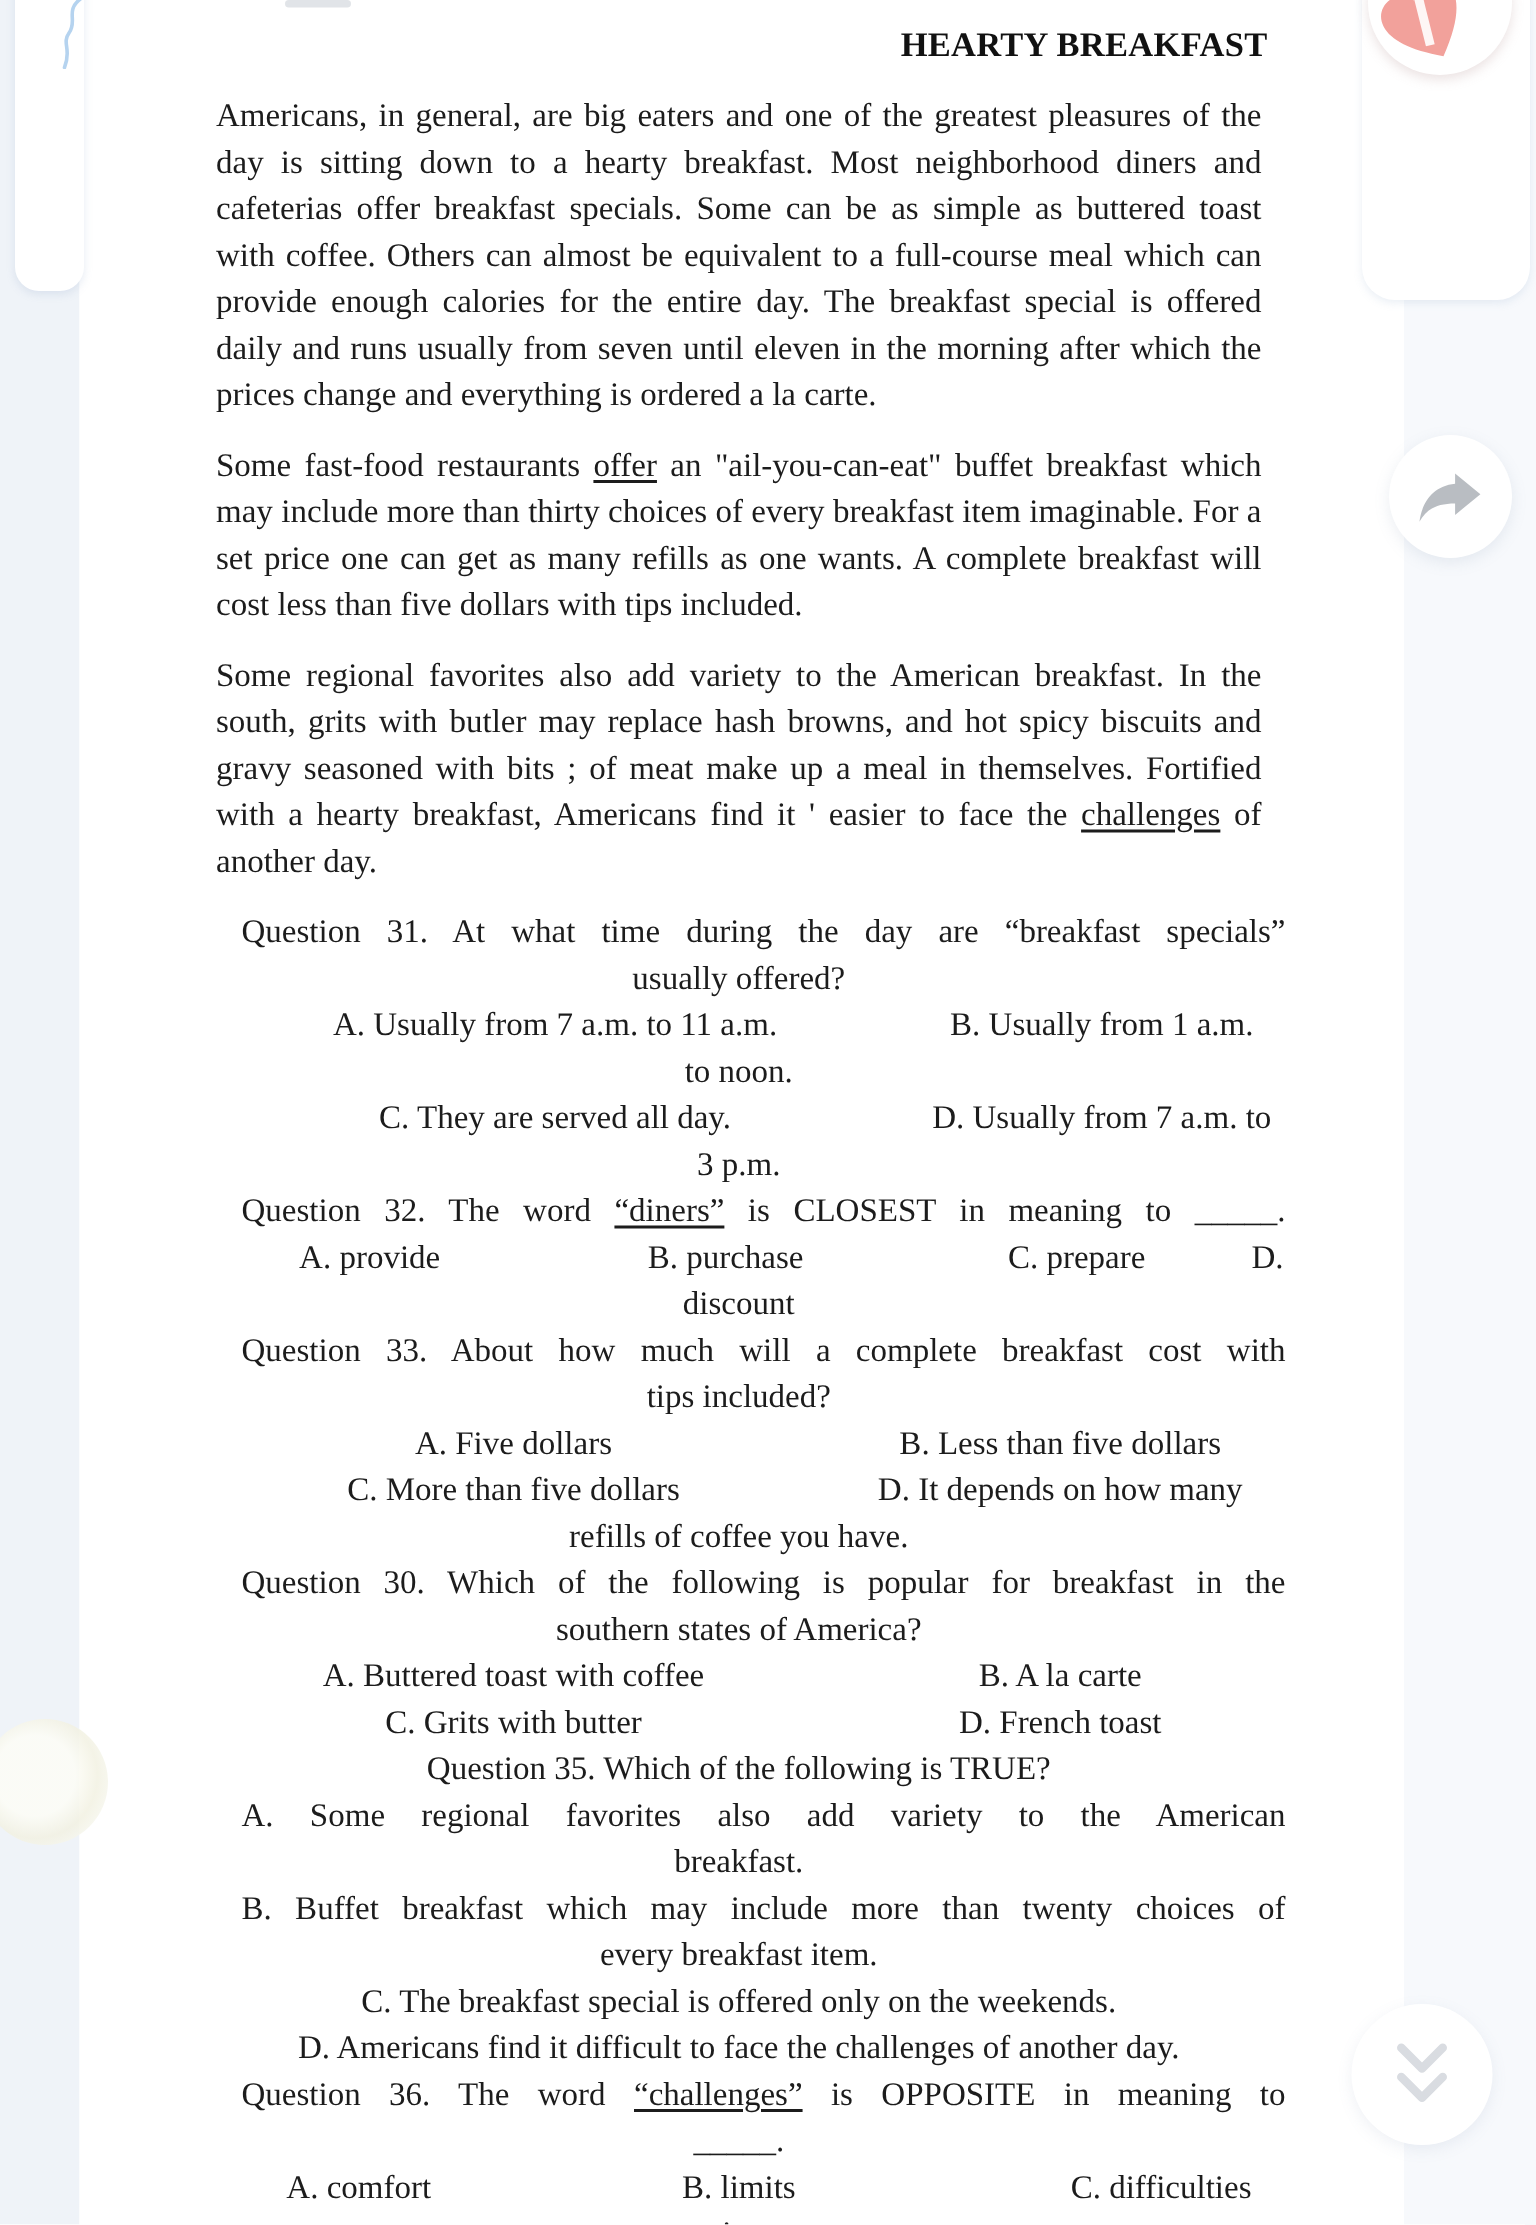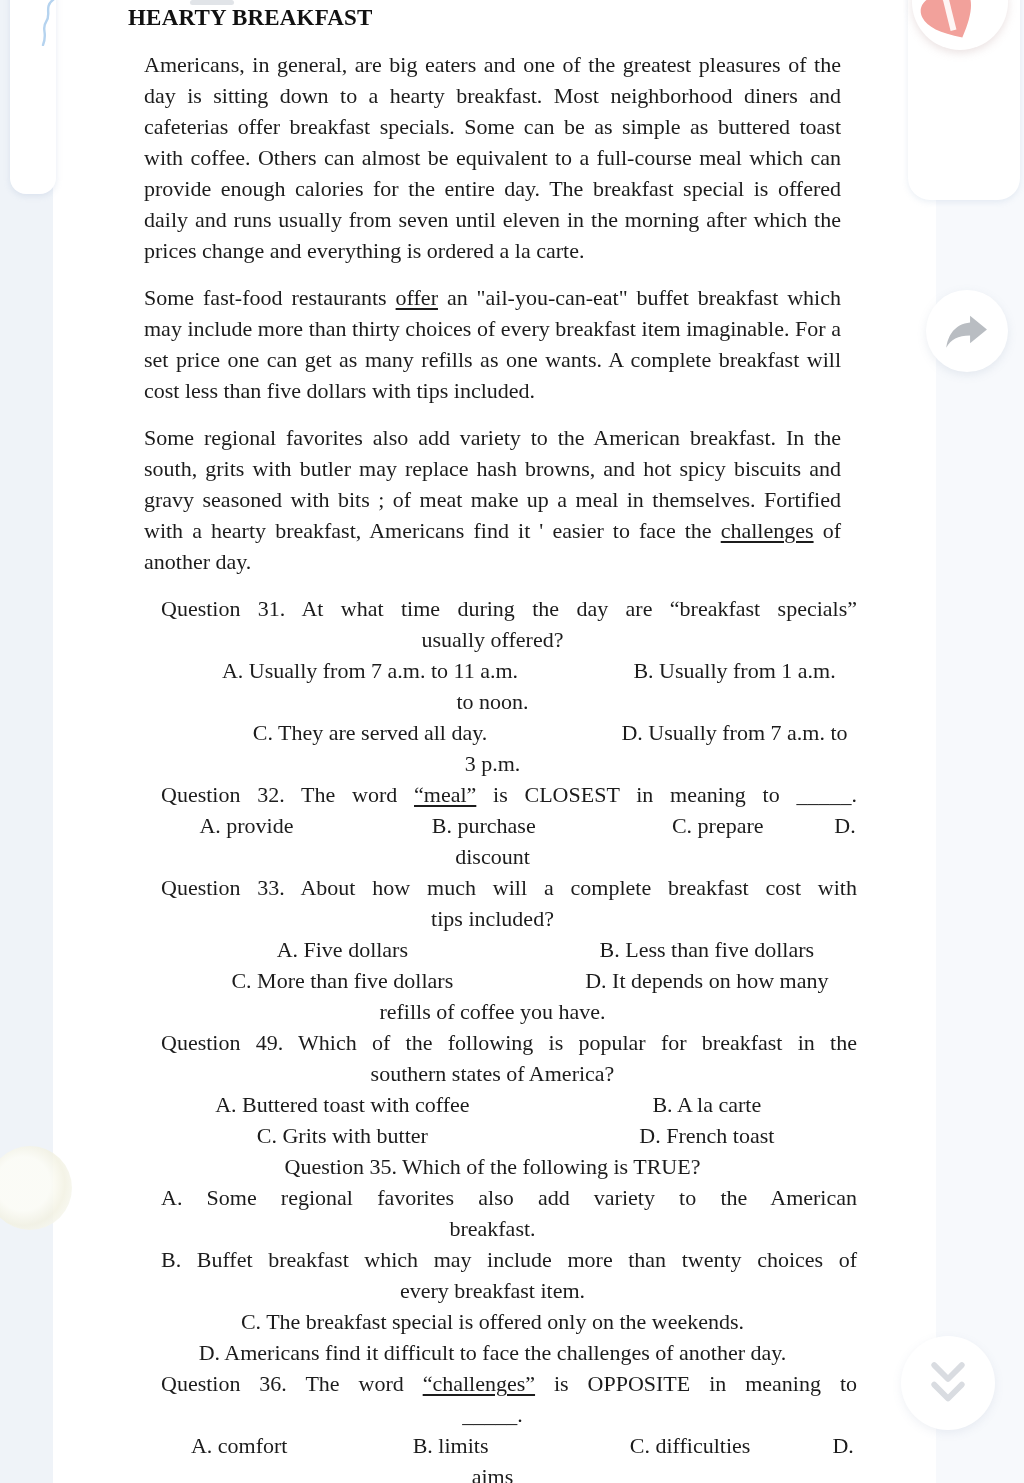--- a/index.html
+++ b/index.html
@@ -8,36 +8,36 @@
     font-family:"Liberation Serif","DejaVu Serif",serif;
     background:#ffffff;
   }
   .strip-left{position:absolute;left:0;top:0;width:53px;height:100%;background:#eff3f8;}
   .strip-right{position:absolute;right:0;top:0;width:88px;height:100%;background:#f7f9fc;}
   .paper{
     position:absolute;left:53px;top:0;width:883px;height:1483px;background:#ffffff;
     padding:2px 79px 0 75px;box-sizing:border-box;overflow:hidden;color:#1c1c1c;
   }
   .doc-title{
-    margin:0;font-size:23px;font-weight:bold;text-align:left;line-height:31px;color:#111;
+    margin:12px;font-size:23px;font-weight:bold;text-align:right;line-height:31px;color:#111;
     letter-spacing:.2px;
   }
   #doc-body{font-size:22px;line-height:31px;}
   .para{margin:16px;text-align:justify;}
   .b{font-weight:normal;}
   .u{text-decoration:underline;text-decoration-thickness:2px;text-underline-offset:3px;}
   .row{display:grid;}
   .row .cell{white-space:nowrap;text-align:center;}
   .row.jline{grid-template-columns:100%;}
   .row.jline .cell{text-align:justify;text-align-last:justify;margin-left:33px;}
   .row.line{grid-template-columns:100%;}
   .row.cols2w{grid-template-columns:66.4% 1fr;}
   .row.cols2n{grid-template-columns:58.8% 1fr;}
   .row.cols4a{grid-template-columns:32.5% 32.6% 31.6% auto;}
-  .row.cols4b{grid-template-columns:30.5% 27.5% 38.2% auto;}
+  .row.cols4b{grid-template-columns:30.5% 27.5% 38.2% auto;gap:42px;}
 
   
   .corner-card-left{
     position:absolute;left:10px;top:-28px;width:46px;height:222px;background:#fff;
     border-radius:16px;box-shadow:0 2px 6px rgba(140,165,200,.22);
   }
   .scribble{position:absolute;left:36px;top:-2px;}
   .corner-card-right{
     position:absolute;right:4px;top:-32px;width:112px;height:232px;background:#fff;
     border-radius:22px;box-shadow:0 2px 6px rgba(140,165,200,.18);
@@ -89,21 +89,21 @@
         <div class="row cols2w">
           <div class="cell"><span>C. They are served all day.</span></div>
           <div class="cell"><span>D. Usually from 7 a.m. to</span></div>
         </div>
         <div class="row line">
           <div class="cell"><span>3 p.m.</span></div>
         </div>
       </div>
       <div>
         <div class="row jline">
-          <div class="cell"><span class="b">Question 32.</span><span> The word </span><span class="b u">“meal”</span><span> is CLOSEST in meaning to _____.</span></div>
+          <div class="cell"><span class="b">Question 32.</span><span> The word </span><span class="b u">“diners”</span><span> is CLOSEST in meaning to _____.</span></div>
         </div>
         <div class="row cols4a">
           <div class="cell"><span>A. provide</span></div>
           <div class="cell"><span>B. purchase</span></div>
           <div class="cell"><span>C. prepare</span></div>
           <div class="cell"><span>D.</span></div>
         </div>
         <div class="row line">
           <div class="cell"><span>discount</span></div>
         </div>
@@ -122,21 +122,21 @@
         <div class="row cols2n">
           <div class="cell"><span>C. More than five dollars</span></div>
           <div class="cell"><span>D. It depends on how many</span></div>
         </div>
         <div class="row line">
           <div class="cell"><span>refills of coffee you have.</span></div>
         </div>
       </div>
       <div>
         <div class="row jline">
-          <div class="cell"><span class="b">Question 49.</span><span> Which of the following is popular for breakfast in the</span></div>
+          <div class="cell"><span class="b">Question 30.</span><span> Which of the following is popular for breakfast in the</span></div>
         </div>
         <div class="row line">
           <div class="cell"><span>southern states of America?</span></div>
         </div>
         <div class="row cols2n">
           <div class="cell"><span>A. Buttered toast with coffee</span></div>
           <div class="cell"><span>B. A la carte</span></div>
         </div>
         <div class="row cols2n">
           <div class="cell"><span>C. Grits with butter</span></div>

